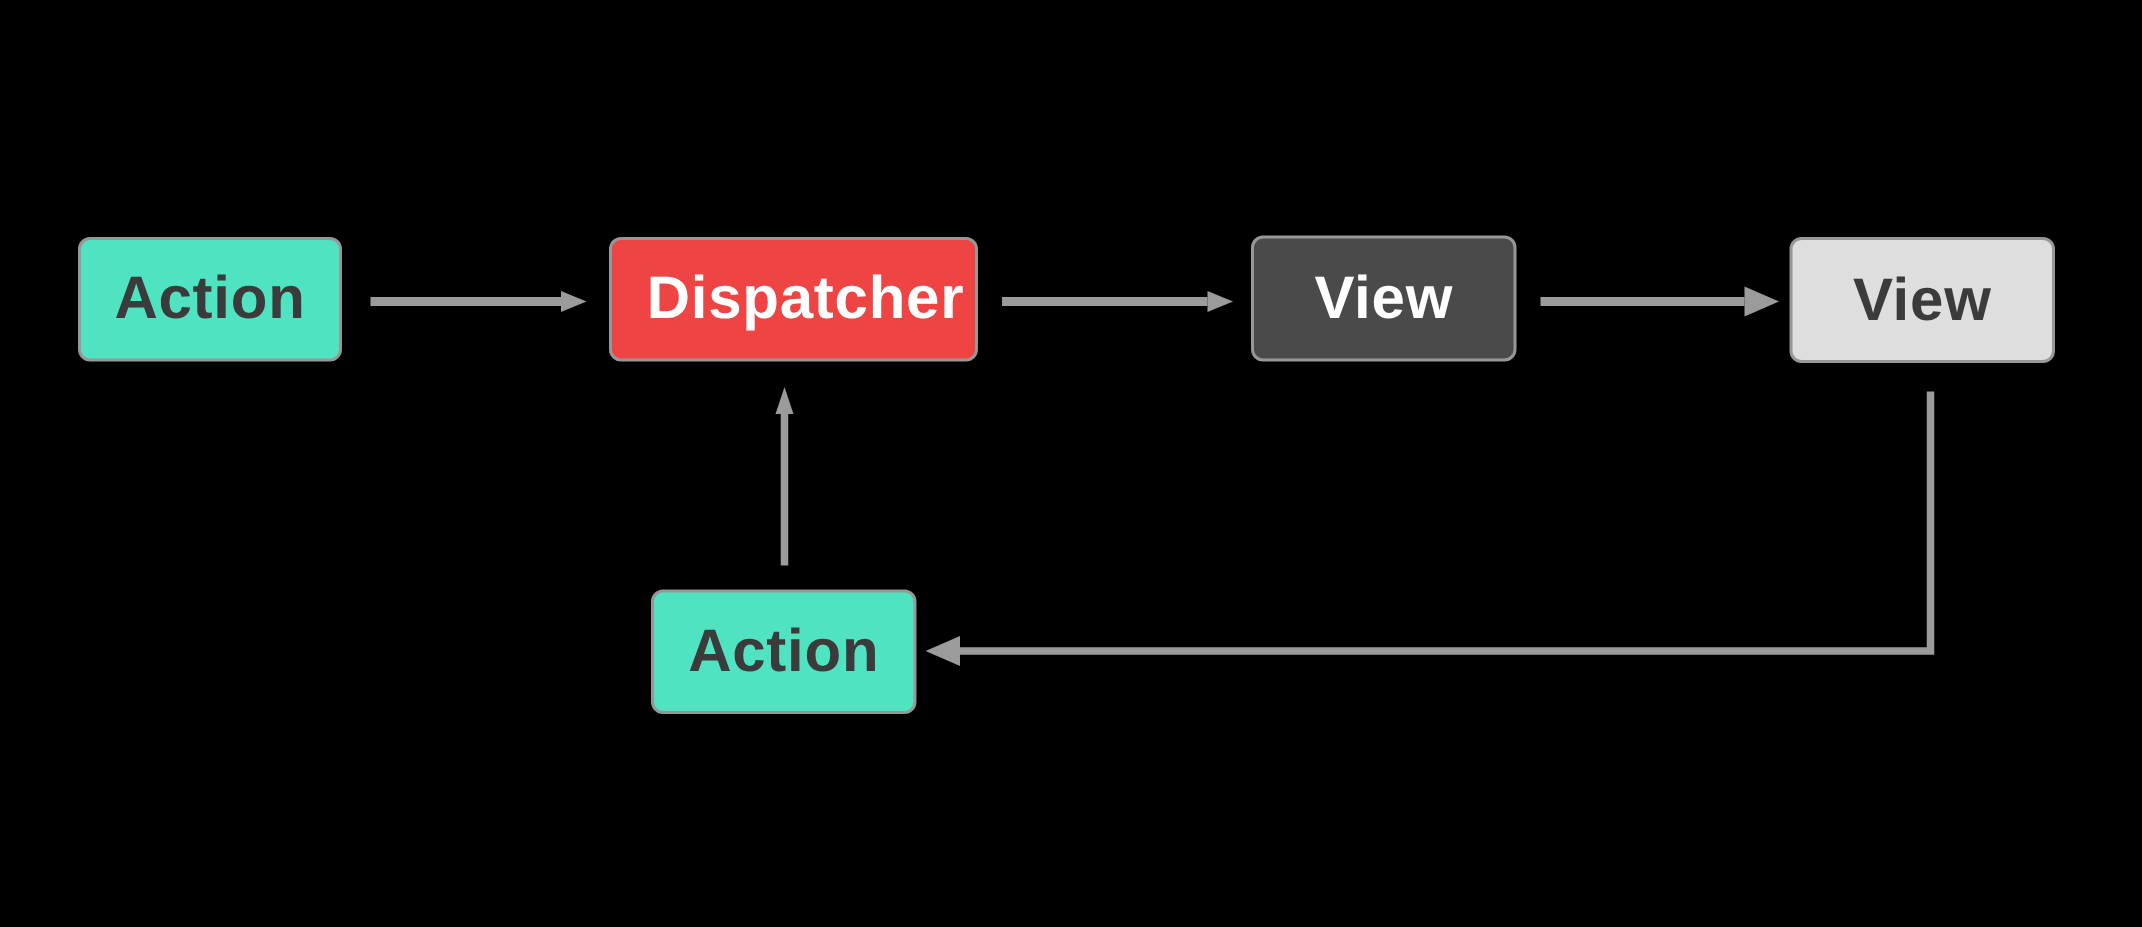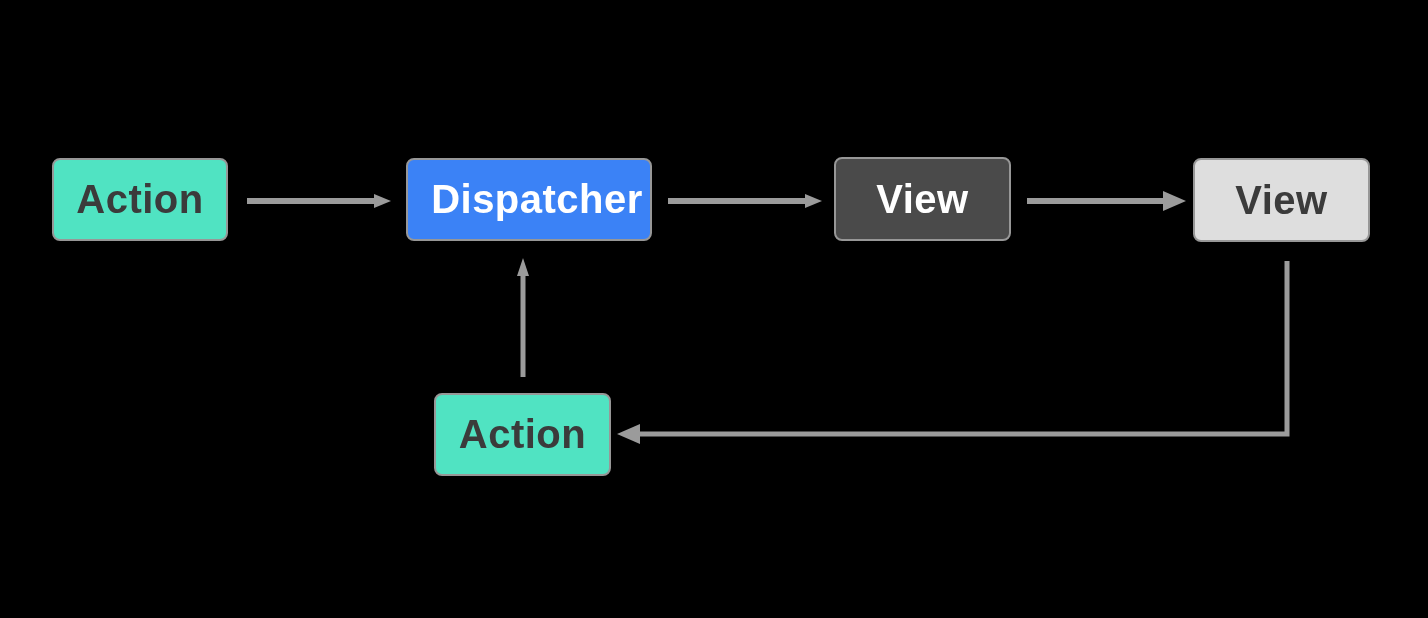--- a/index.html
+++ b/index.html
@@ -68,21 +68,21 @@
     </g>
 
     <g>
       <polyline points="1287,261 1287,434 640,434" fill="none" stroke-width="5" stroke-linejoin="miter" stroke="#9B9B9B"></polyline>
       <polygon points="640,424 640,444 617,434" fill="#9B9B9B"></polygon>
     </g>
   </svg>
 
   <div class="node" id="node-action-top" style="background: rgb(80, 227, 194); color: rgb(59, 59, 59); border-color: rgb(151, 151, 151);">Action</div>
 
-  <div class="node" id="node-dispatcher" style="background: #3b82f6; color: rgb(255, 255, 255); border-color: rgb(151, 151, 151); padding-left: 16px;">Dispatcher</div>
+  <div class="node" id="node-dispatcher" style="background: #ef4444; color: rgb(255, 255, 255); border-color: rgb(151, 151, 151); padding-left: 16px;">Dispatcher</div>
 
   <div class="node" id="node-store" style="background: rgb(74, 74, 74); color: rgb(255, 255, 255); border-color: rgb(151, 151, 151);">View</div>
 
   <div class="node" id="node-view" style="background: rgb(222, 222, 222); color: rgb(59, 59, 59); border-color: rgb(151, 151, 151);">View</div>
 
   <div class="node" id="node-action-bottom" style="background: rgb(80, 227, 194); color: rgb(59, 59, 59); border-color: rgb(151, 151, 151);">Action</div>
 
 </div>
 
 </body></html>

